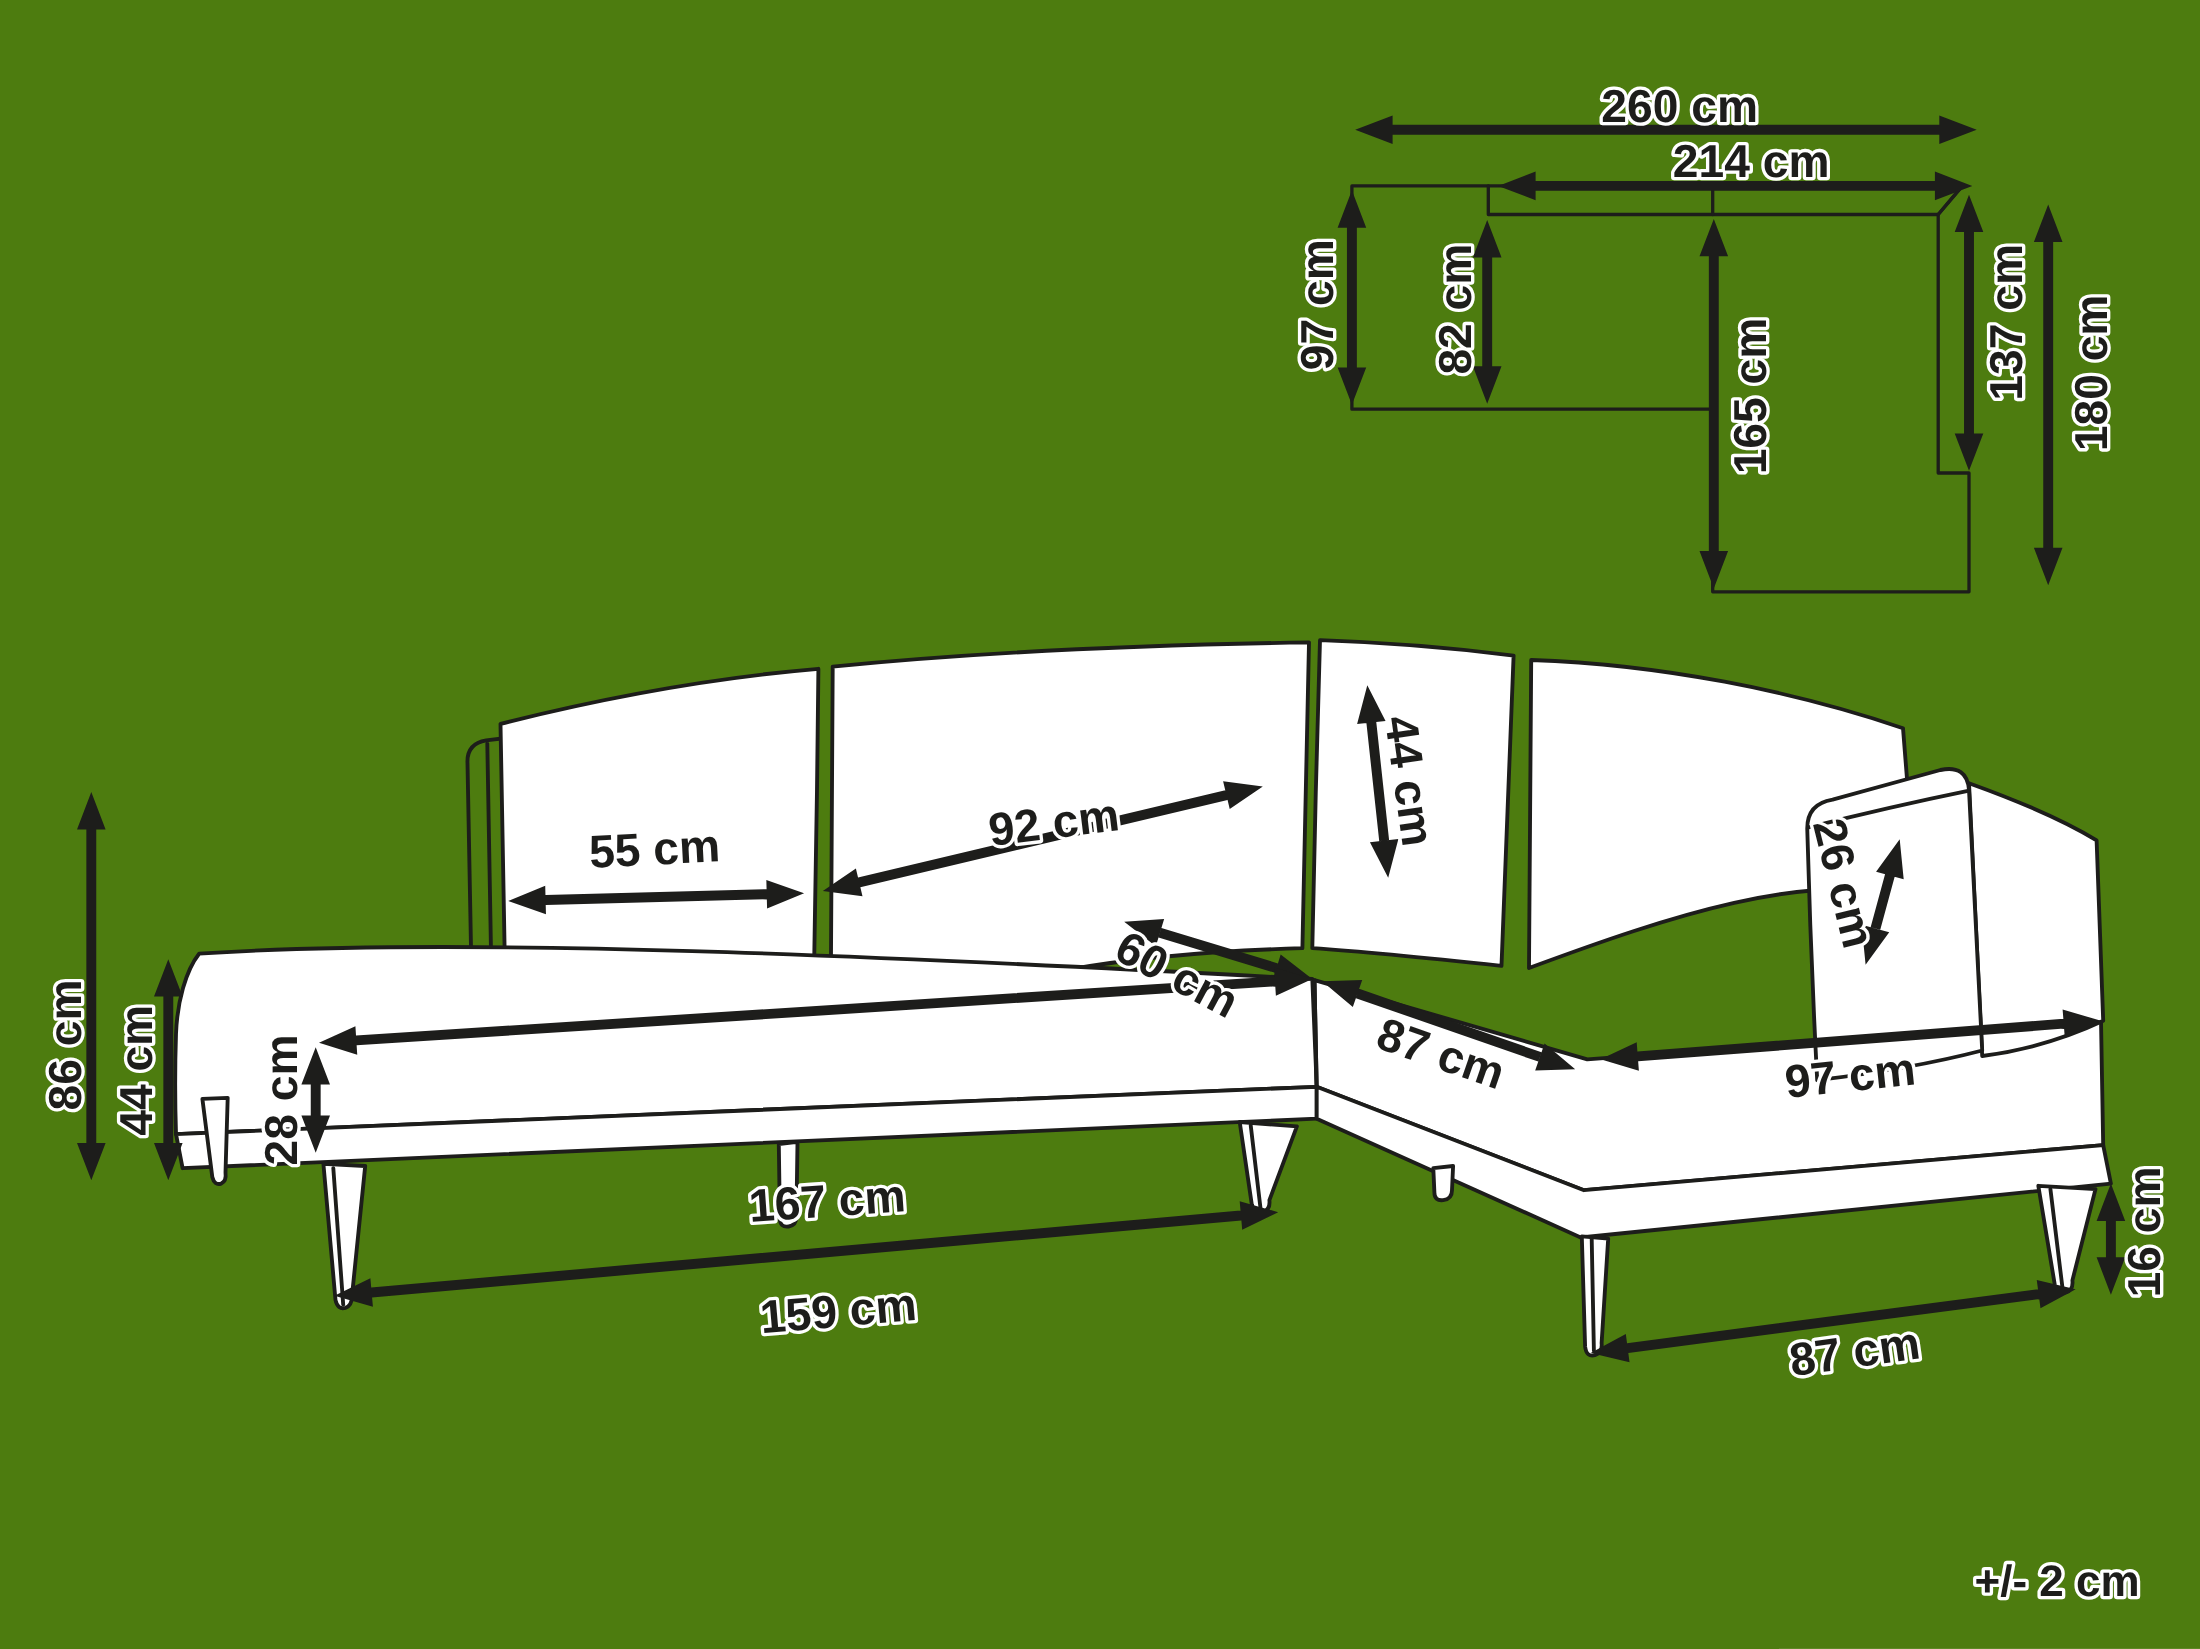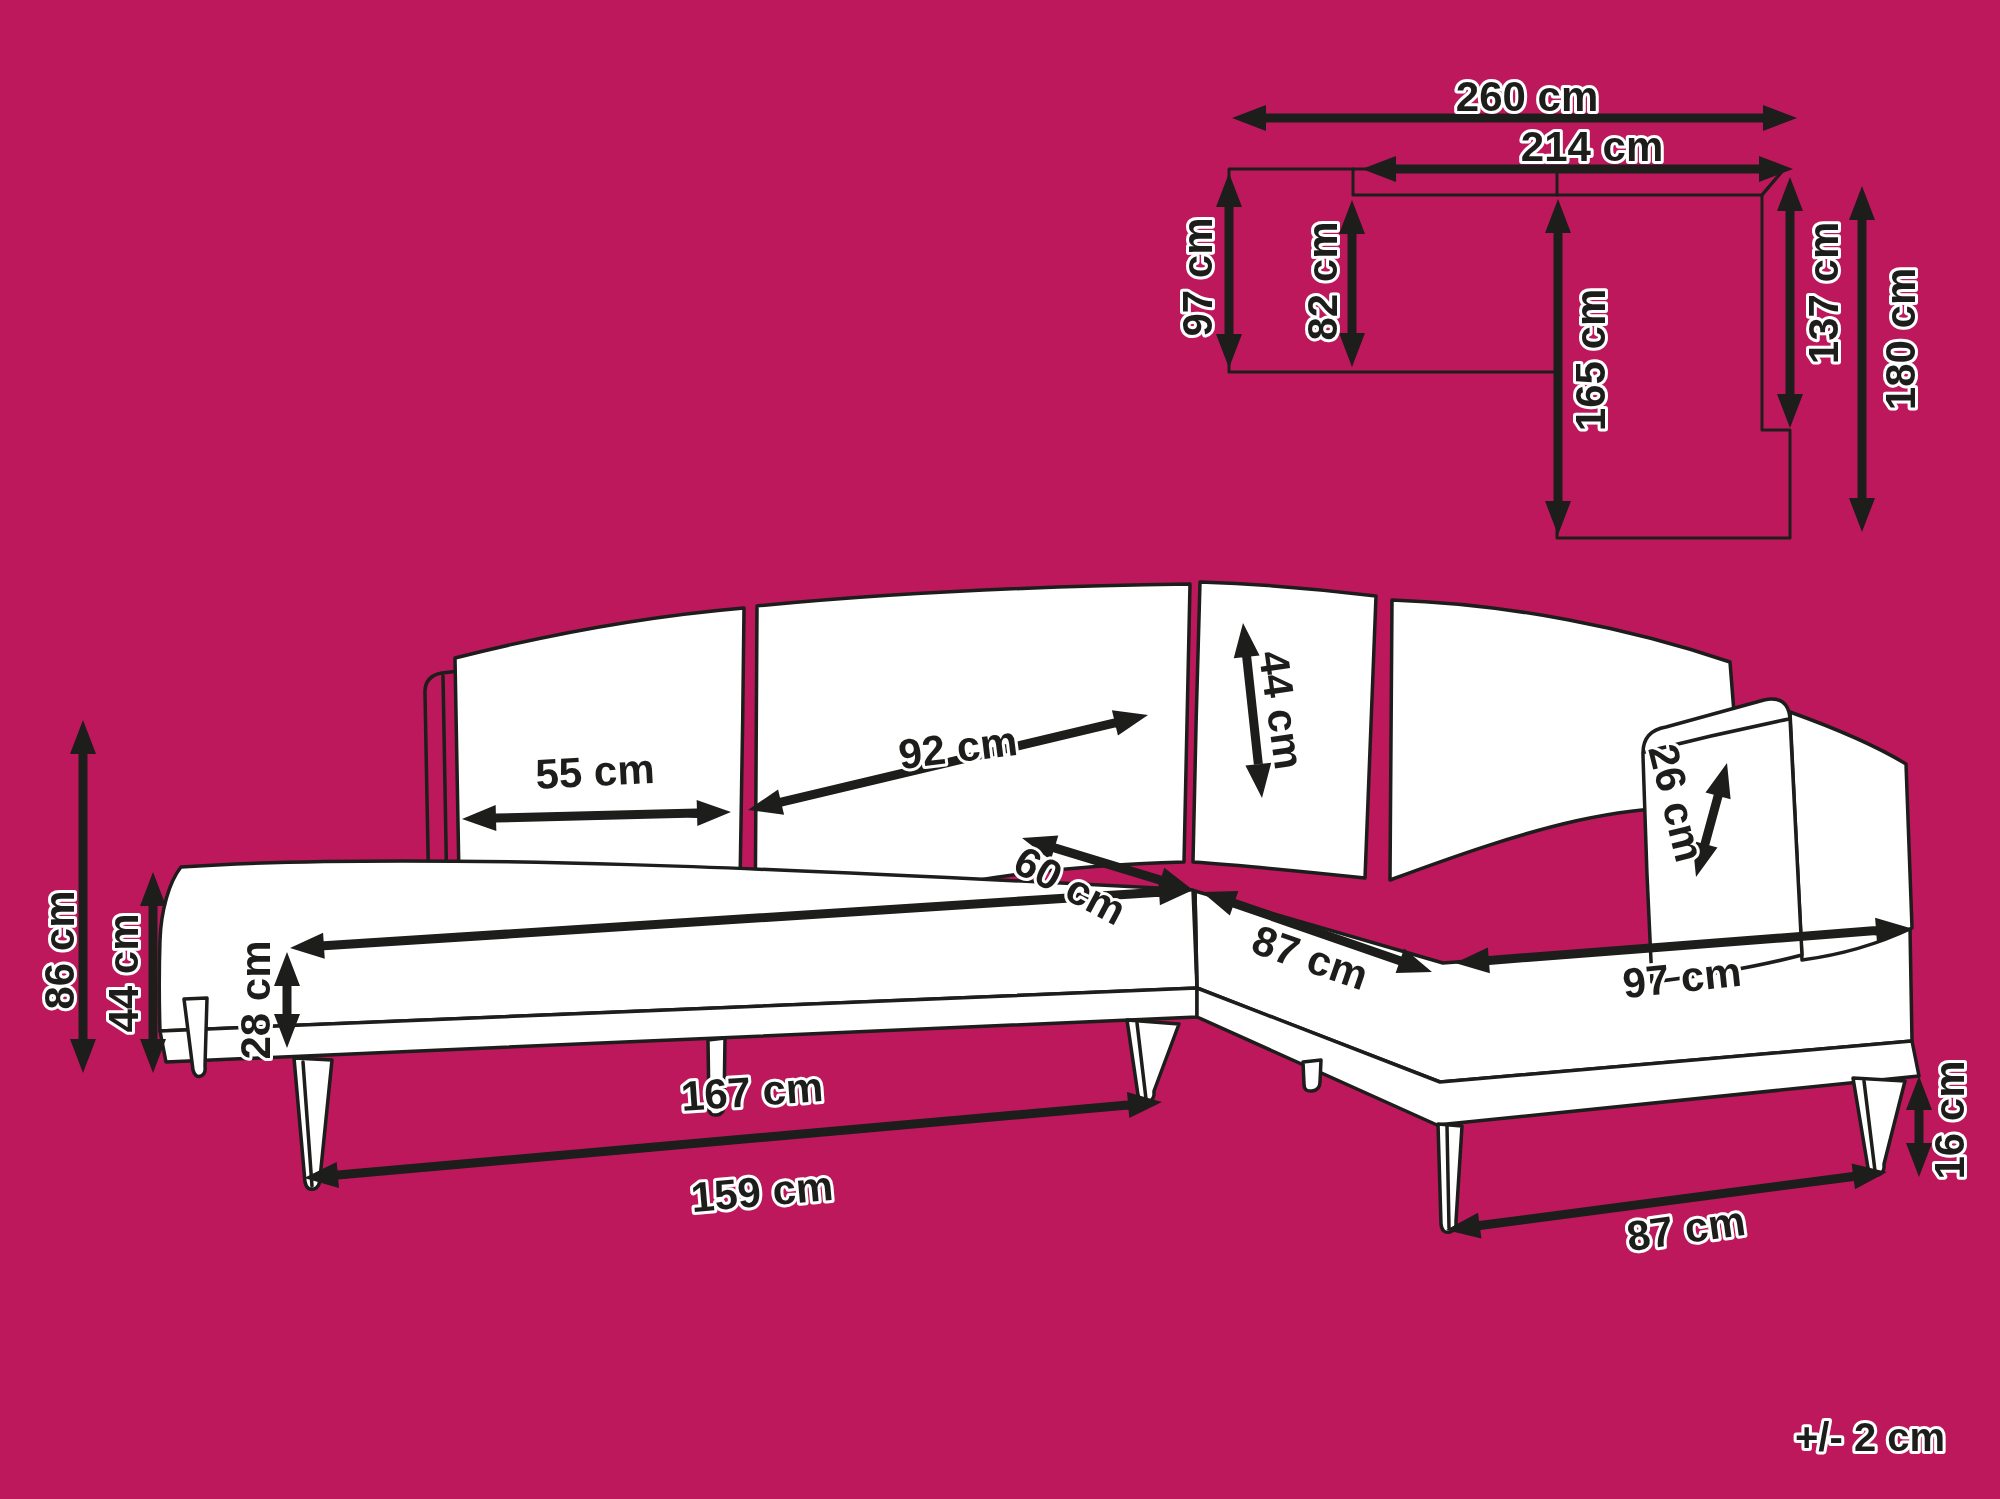--- a/index.html
+++ b/index.html
@@ -1,16 +1,16 @@
 <!DOCTYPE html>
 <html><head>
 <meta charset="utf-8">
 <style>
   html,body{margin:0;padding:0;background:#ffffff;}
-  .stage{position:relative;width:2000px;height:1499px;background:#be185d;overflow:hidden;text-align:center;}
+  .stage{position:relative;width:2000px;height:1499px;background:#4d7c0f;overflow:hidden;text-align:center;}
   svg{display:block;}
   text{font-family:"Liberation Sans","DejaVu Sans",sans-serif;font-weight:bold;fill:#1d1d1b;
        paint-order:stroke;stroke:#ffffff;stroke-width:6px;stroke-linejoin:round;}
   .dim{font-size:42px;}
   .foot{font-size:40px;}
 </style>
 </head>
 <body>
 
 <div class="stage">

